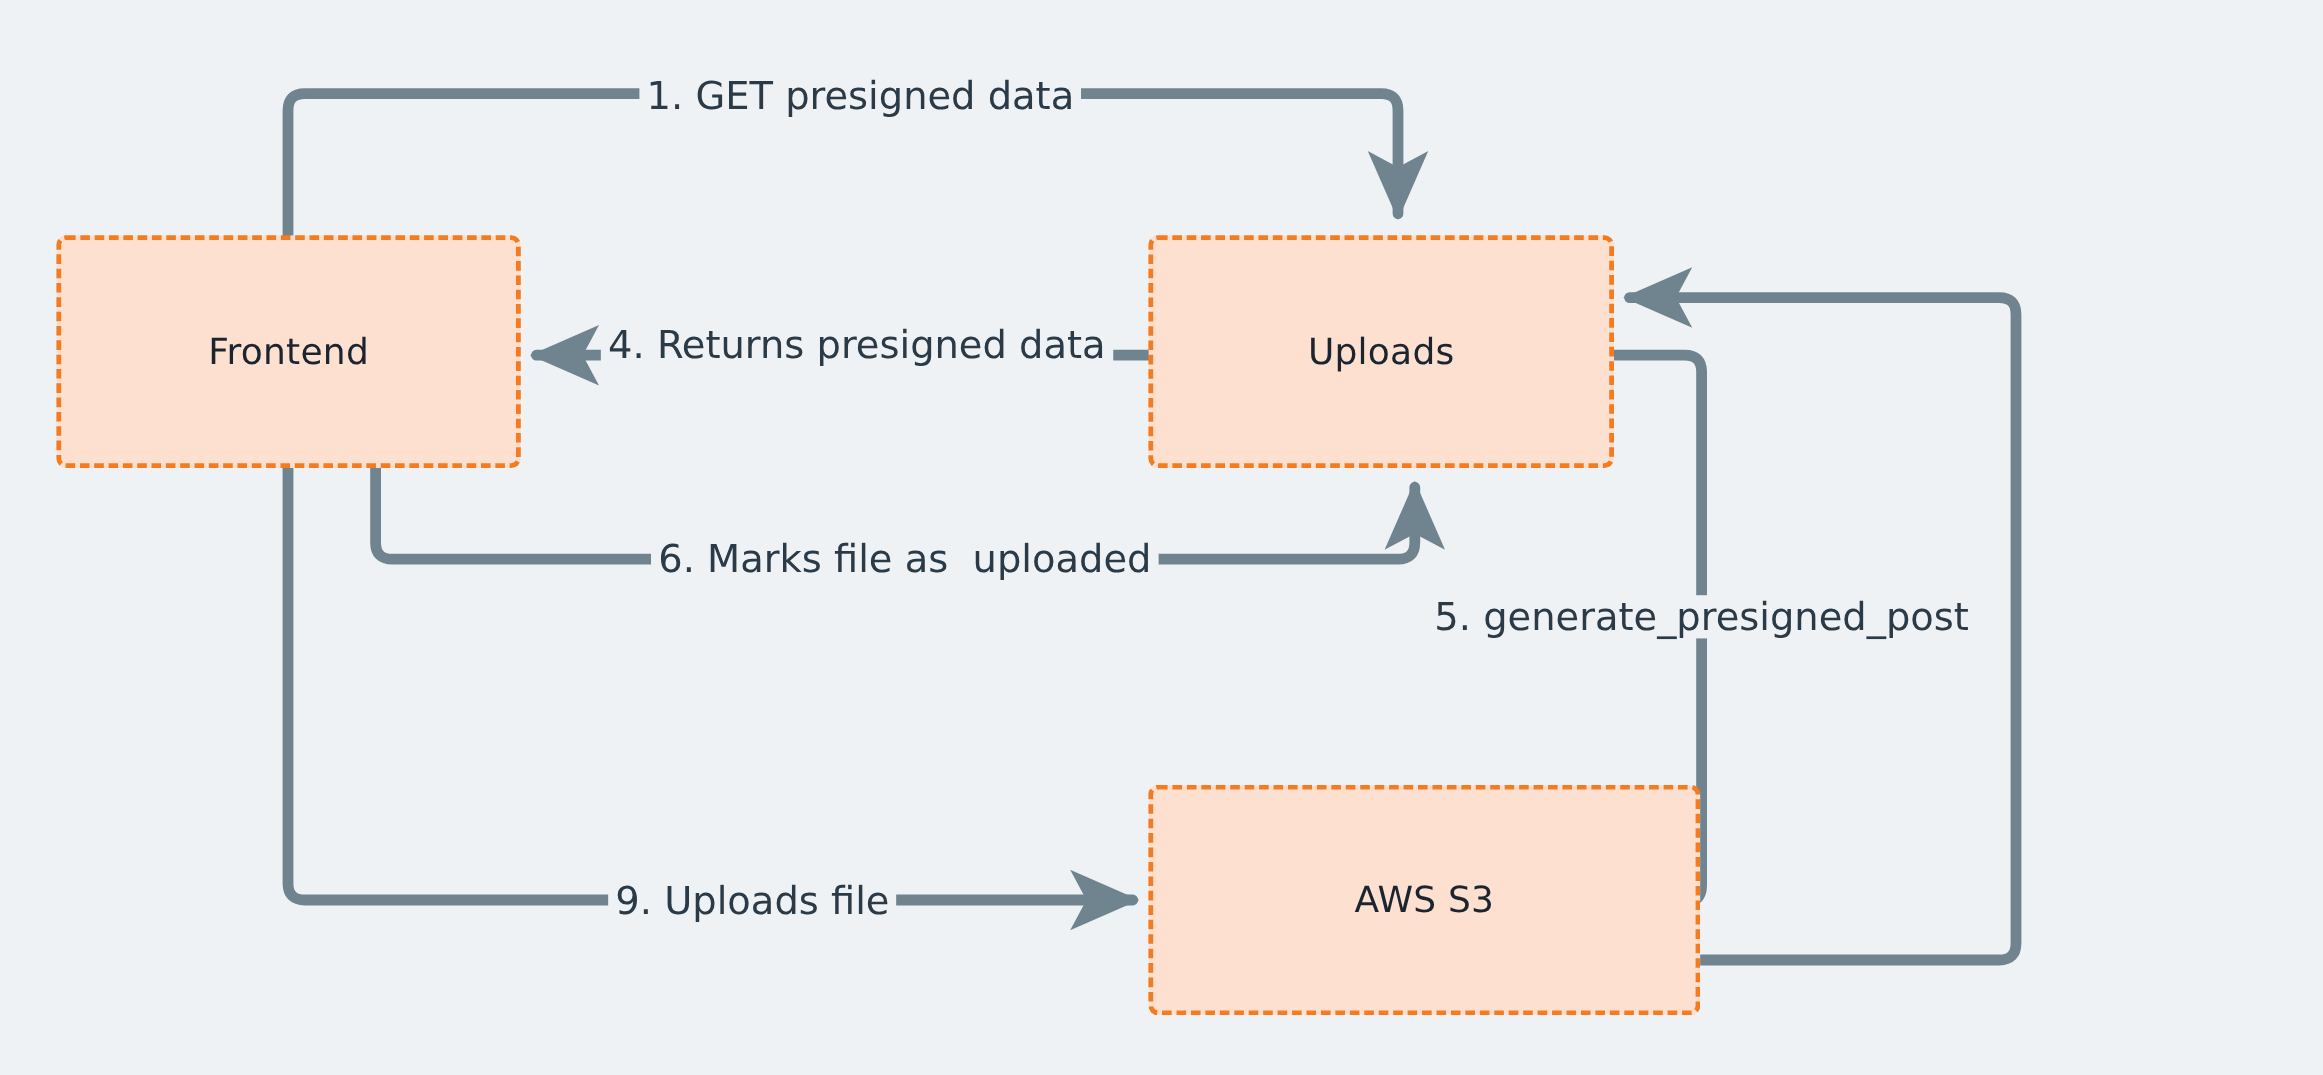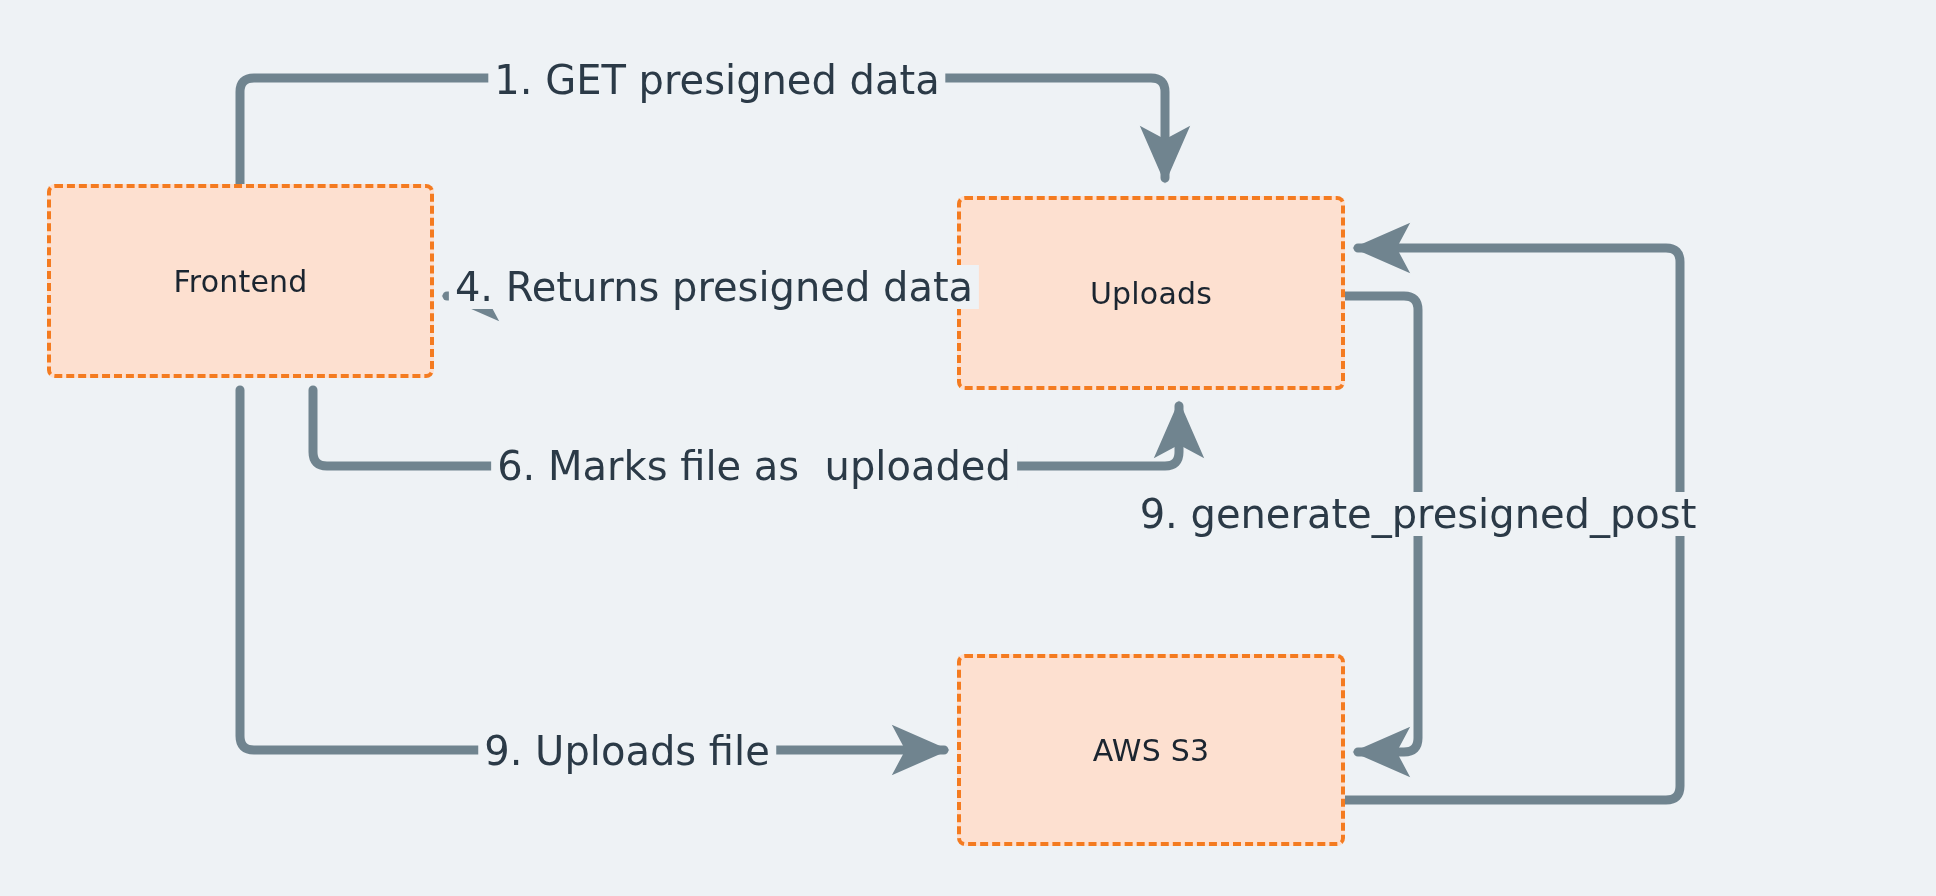--- a/index.html
+++ b/index.html
@@ -36,21 +36,21 @@
     justify-content: center;
   }
   .node-label {
     font-size: 30px;
     color: #1b2530;
     letter-spacing: 0.2px;
     white-space: pre;
   }
   .edge-label {
     position: absolute;
-    font-size: 40px;
+    font-size: 32px;
     color: #2b3a47;
     white-space: pre;
     background: #eef2f5;
     line-height: 1;
     padding: 2px 6px;
     transform: translate(-50%, -50%);
   }
 </style>
 </head>
 <body>
@@ -73,35 +73,35 @@
       <path d="M 1345 296 L 1404 296 Q 1418 296 1418 310 L 1418 738 Q 1418 752 1404 752 L 1358 752" marker-end="url(#arrowhead)"></path>
 
       <path d="M 1345 800 L 1666 800 Q 1680 800 1680 786 L 1680 262 Q 1680 248 1666 248 L 1358 248" marker-end="url(#arrowhead)"></path>
 
       <path d="M 240 390 L 240 736 Q 240 750 254 750 L 944 750" marker-end="url(#arrowhead)"></path>
 
       <path d="M 313 390 L 313 452 Q 313 466 327 466 L 1165 466 Q 1179 466 1179 452 L 1179 406" marker-end="url(#arrowhead)"></path>
     </g>
   </svg>
 
-  <div class="node-box" style="left:47px; top:184px; width:387px; height:194px;">
+  <div class="node-box" style="left:47px; top:196px; width:387px; height:194px;">
     <span class="node-label">Frontend</span>
   </div>
 
   <div class="node-box" style="left:957px; top:196px; width:388px; height:194px;">
     <span class="node-label">Uploads</span>
   </div>
 
-  <div class="node-box" style="left:957px; top:654px; width:388px; height:192px;">
+  <div class="node-box" style="left:957px; top:654px; width:460px; height:192px;">
     <span class="node-label">AWS S3</span>
   </div>
 
   <div class="edge-label" style="left:717px; top:80px;">1. GET presigned data</div>
 
-  <div class="edge-label" style="left:1418px; top:514px;">9. generate_presigned_post</div>
+  <div class="edge-label" style="left:1418px; top:514px;">5. generate_presigned_post</div>
 
 
   <div class="edge-label" style="left:714px; top:287px;">4. Returns presigned data</div>
 
   <div class="edge-label" style="left:627px; top:751px;">9. Uploads file</div>
 
   <div class="edge-label" style="left:754px; top:466px;text-align:right;">6. Marks file as  uploaded</div>
 
 </div>
 

